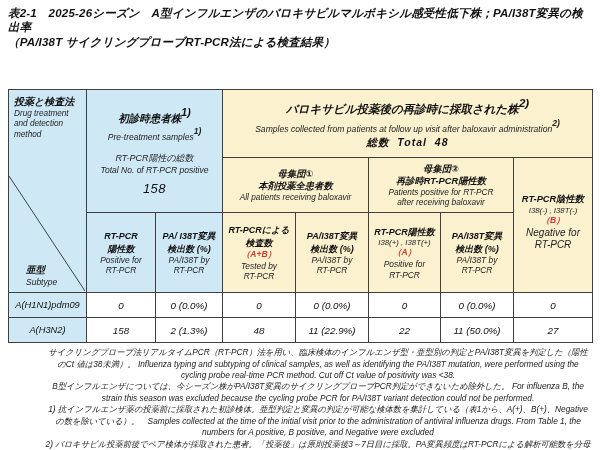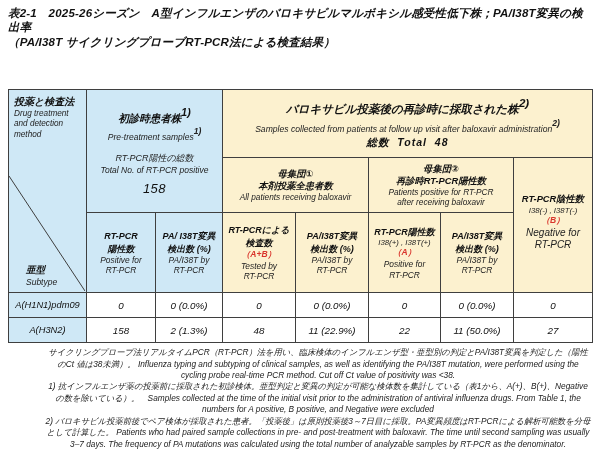--- a/index.html
+++ b/index.html
@@ -264,17 +264,18 @@
       <td class="val-cell">11 (22.9%)</td>
       <td class="val-cell">22</td>
       <td class="val-cell">11 (50.0%)</td>
       <td class="val-cell">27</td>
     </tr>
   </tbody>
     </table>
 
   <div class="footnotes">
     <div class="fnote">サイクリングプローブ法リアルタイムPCR（RT-PCR）法を用い、臨床検体のインフルエンザ型・亜型別の判定とPA/I38T変異を判定した（陽性のCt 値は38未満）。 Influenza typing and subtyping of clinical samples, as well as identifying the PA/I38T mutation, were performed using the cycling probe real-time PCR method. Cut off Ct value of positivity was &lt;38.</div>
+    <div class="fnote">B型インフルエンザについては、今シーズン株がPA/I38T変異のサイクリングプローブPCR判定ができないため除外した。 For influenza B, the strain this season was excluded because the cycling probe PCR for PA/I38T variant detection could not be performed.</div>
     <div class="fnote">1) 抗インフルエンザ薬の投薬前に採取された初診検体。亜型判定と変異の判定が可能な検体数を集計している（表1から、A(+)、B(+)、Negativeの数を除いている）。　Samples collected at the time of the initial visit prior to the administration of antiviral influenza drugs. From Table 1, the numbers for A positive, B positive, and Negative were excluded</div>
     <div class="fnote">2) バロキサビル投薬前後でペア検体が採取された患者。「投薬後」は原則投薬後3～7日目に採取。PA変異頻度はRT-PCRによる解析可能数を分母として計算した。 Patients who had paired sample collections in pre- and post-treatment with baloxavir. The time until second sampling was usually 3–7 days. The frequency of PA mutations was calculated using the total number of analyzable samples by RT-PCR as the denominator.</div>
   </div>
 
 </div>
 
 </body></html>

